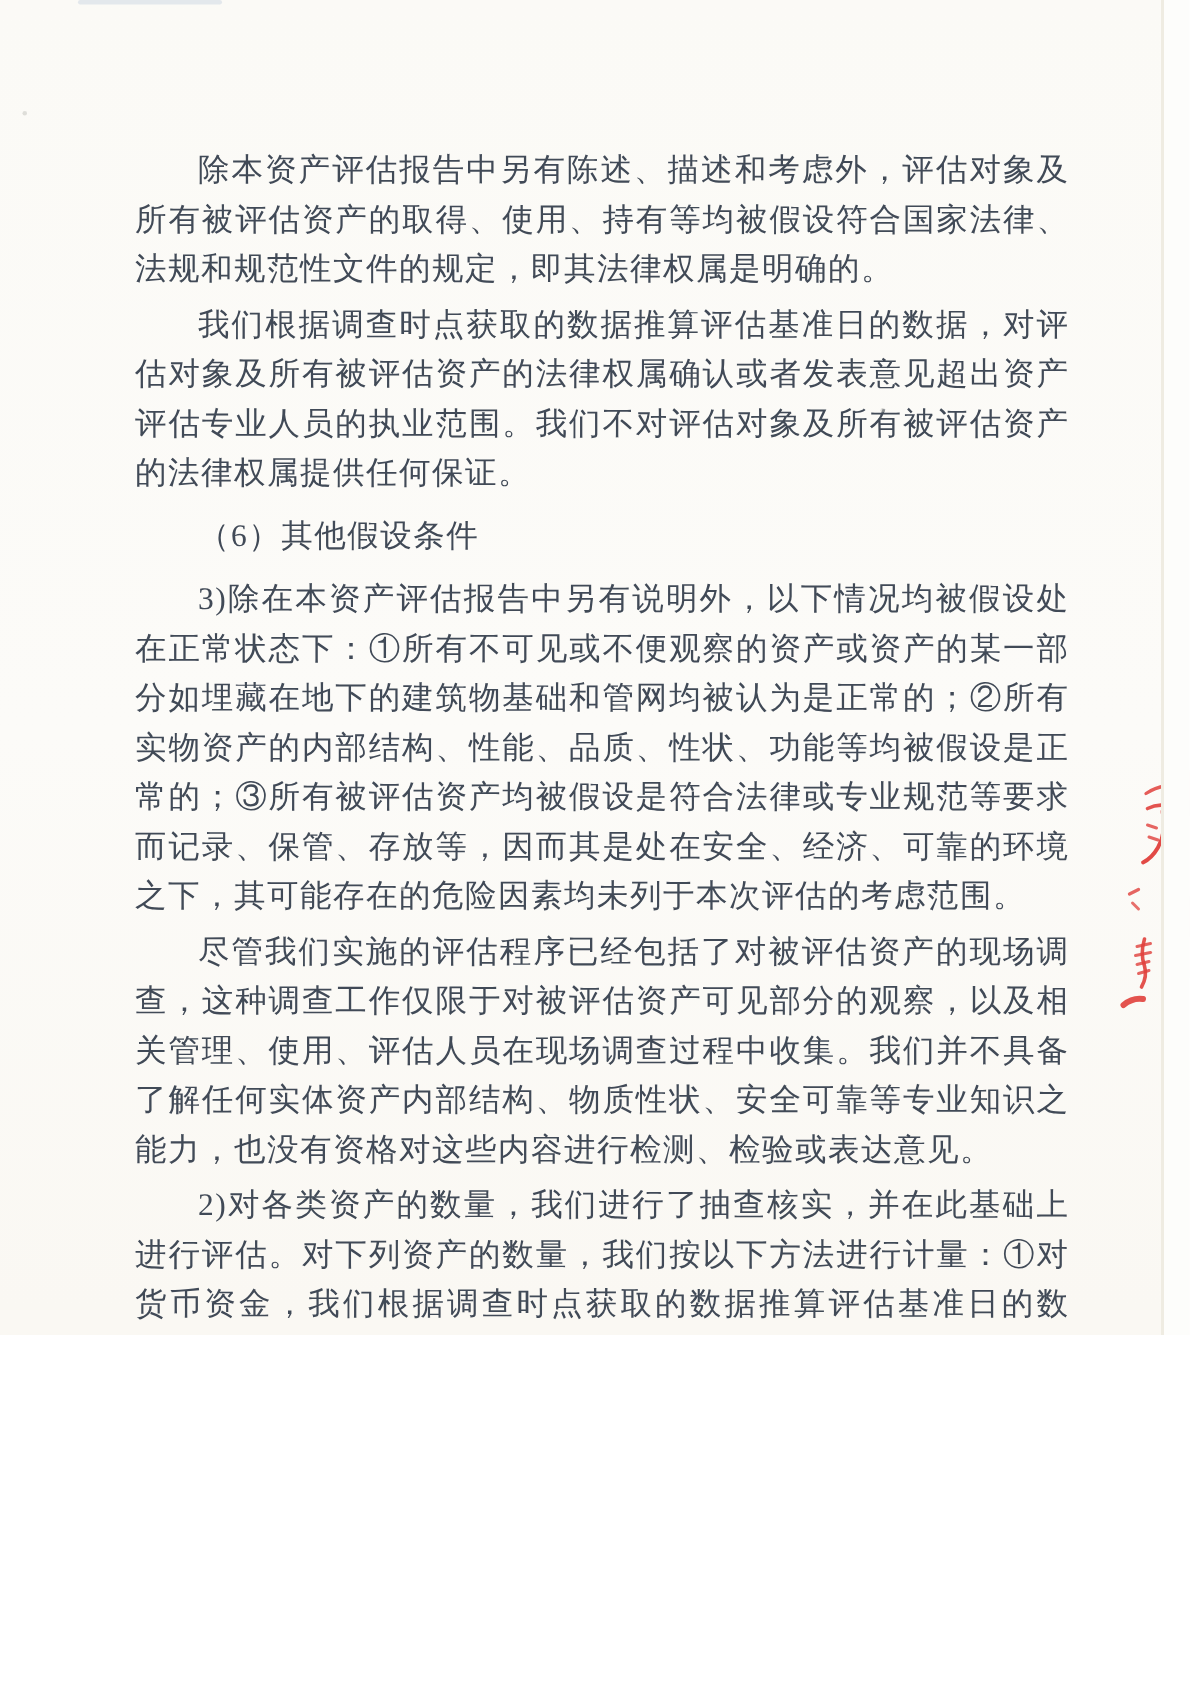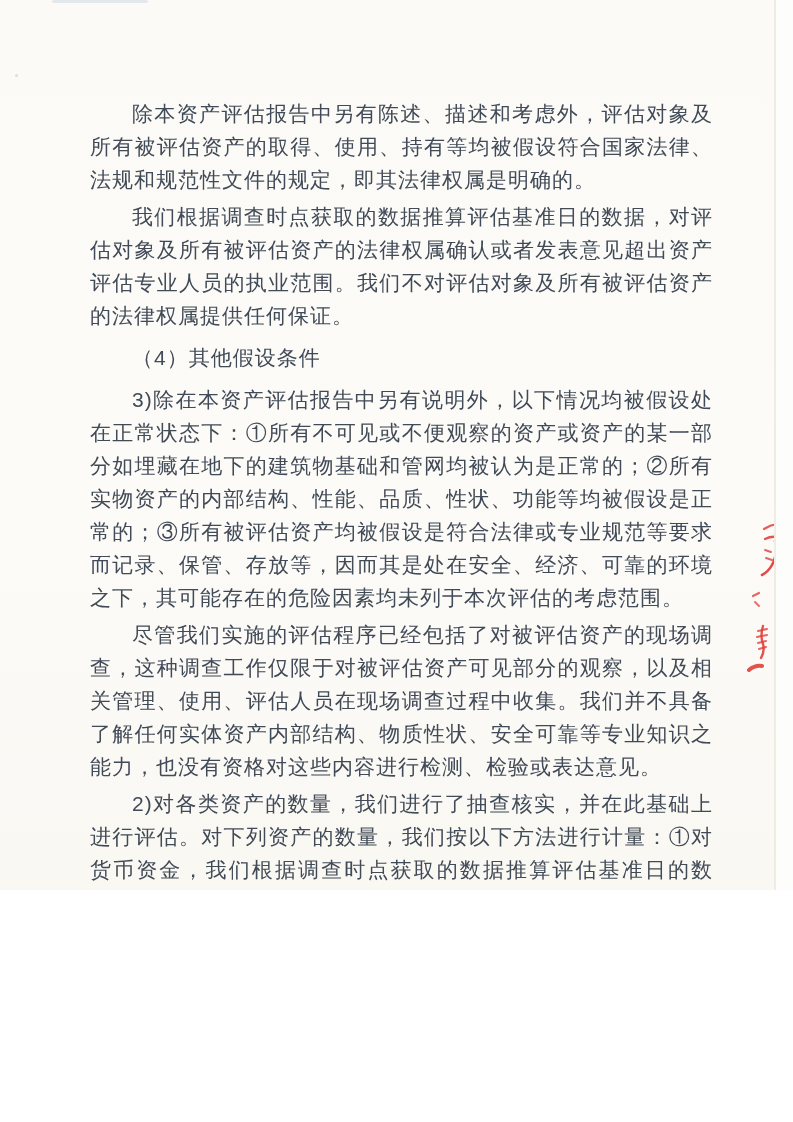--- a/index.html
+++ b/index.html
@@ -6,21 +6,21 @@
     margin: 0;
     padding: 0;
     background: #ffffff;
   }
   .page {
     position: relative;
     width: 793px;
     height: 890px;
     overflow: hidden;
     background: linear-gradient(180deg, #fbfaf6 0%, #fcfbf8 55%, #faf8f3 98%);
-    font-family: Liberation Sans, sans-serif;
+    font-family: Liberation Serif, serif;
   }
   
   .top-tint {
     position: absolute;
     left: 52px; top: 0;
     width: 96px; height: 3px;
     background: #dde4ea;
     opacity: .8;
     border-radius: 2px;
   }
@@ -95,21 +95,21 @@
 </head>
 <body>
 
 <div class="page">
 
   <div class="top-tint"></div>
 
   <div class="text-block">
     <p>除本资产评估报告中另有陈述、描述和考虑外，评估对象及所有被评估资产的取得、使用、持有等均被假设符合国家法律、法规和规范性文件的规定，即其法律权属是明确的。</p>
     <p>我们根据调查时点获取的数据推算评估基准日的数据，对评估对象及所有被评估资产的法律权属确认或者发表意见超出资产评估专业人员的执业范围。我们不对评估对象及所有被评估资产的法律权属提供任何保证。</p>
-    <p class="heading">（4）其他假设条件</p>
+    <p class="heading">（6）其他假设条件</p>
     <p>3)除在本资产评估报告中另有说明外，以下情况均被假设处在正常状态下：①所有不可见或不便观察的资产或资产的某一部分如埋藏在地下的建筑物基础和管网均被认为是正常的；②所有实物资产的内部结构、性能、品质、性状、功能等均被假设是正常的；③所有被评估资产均被假设是符合法律或专业规范等要求而记录、保管、存放等，因而其是处在安全、经济、可靠的环境之下，其可能存在的危险因素均未列于本次评估的考虑范围。</p>
     <p>尽管我们实施的评估程序已经包括了对被评估资产的现场调查，这种调查工作仅限于对被评估资产可见部分的观察，以及相关管理、使用、评估人员在现场调查过程中收集。我们并不具备了解任何实体资产内部结构、物质性状、安全可靠等专业知识之能力，也没有资格对这些内容进行检测、检验或表达意见。</p>
     <p>2)对各类资产的数量，我们进行了抽查核实，并在此基础上进行评估。对下列资产的数量，我们按以下方法进行计量：①对货币资金，我们根据调查时点获取的数据推算评估基准日的数据；对于银行存款，评估人员在现场调查过程中收集、查阅了银行对账单、银行余额调节表，并对相关银行账户进行函证核实；②对于存货，我们根据抽查监盘时的情况，结合评估基准日至抽查监盘时的进出情况，推算其于评估基准日的数据；③对房屋、构筑物、土地使用权，我们以相关法律文书（如产权证、购买合同等）所载数量进行评估；④对设备类资产，我们根据各类设备评估申报明细表，对设备进行抽查核实，核实内容主要包括：设备名称、规格型号、生产厂家及数量是否与申报表一致；⑤对其他无形资产的数量，我们进行了核实，并在此基础上进行评估。对其他无形资产的核查，以产权持有</p>
   </div>
 
   <svg class="red-marks" viewBox="0 0 52 160" xmlns="http://www.w3.org/2000/svg">
     <g stroke="#e0403c" fill="none" stroke-linecap="round">
       <path d="M20,11 Q26,7 33,6" stroke-width="2.2" opacity=".85"></path>
       <path d="M21,21 Q27,18 33,19" stroke-width="2.4" opacity=".9"></path>
       <path d="M31,23 Q34,36 28,47 Q24,54 18,57" stroke-width="2.6" opacity=".95"></path>

